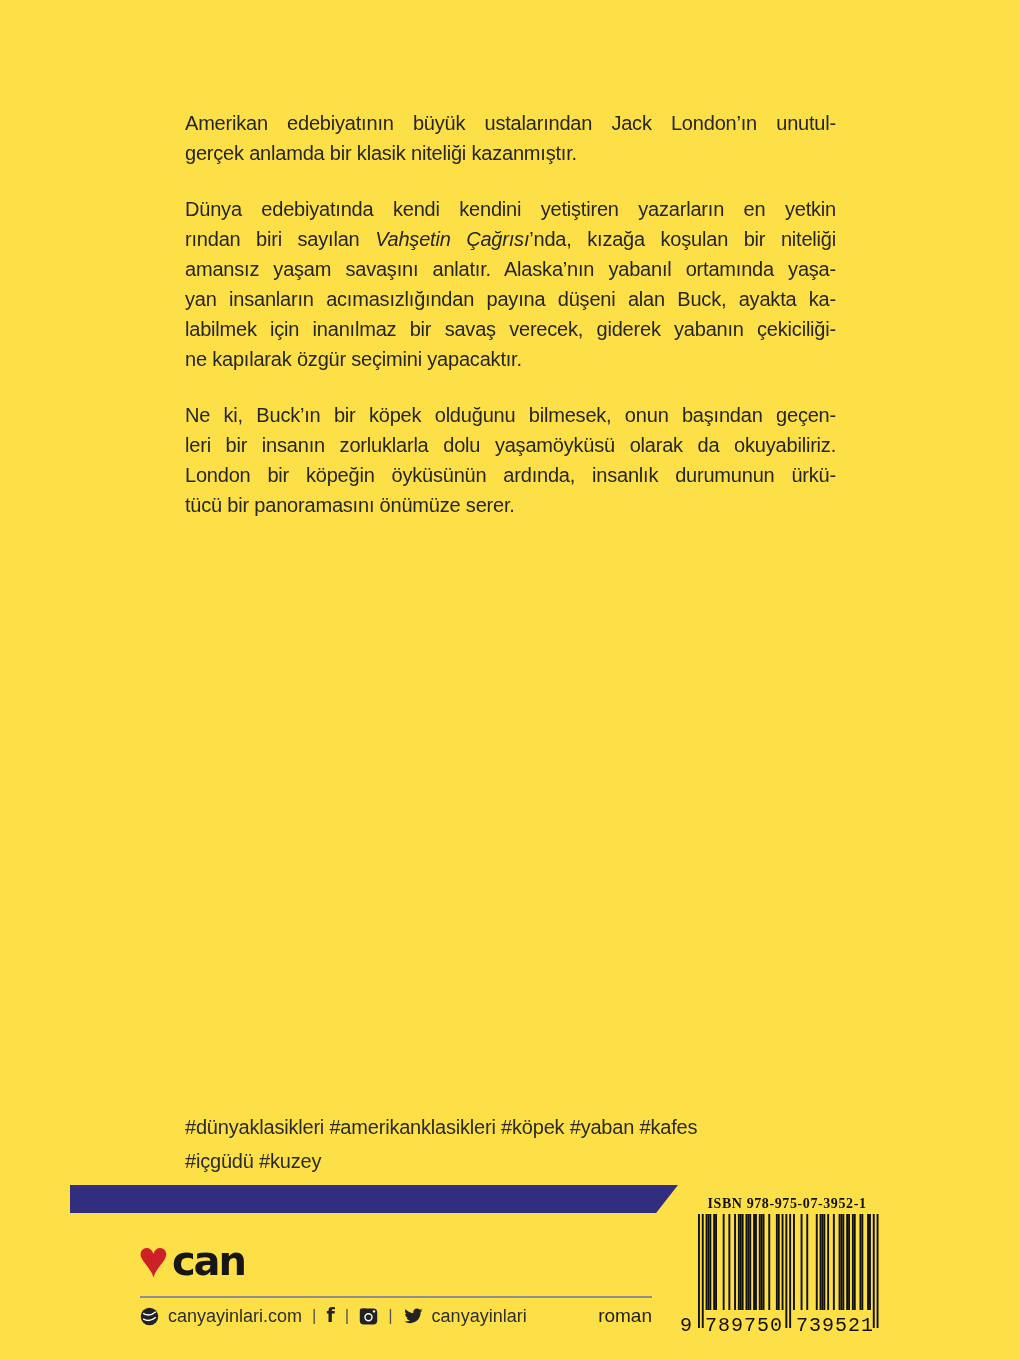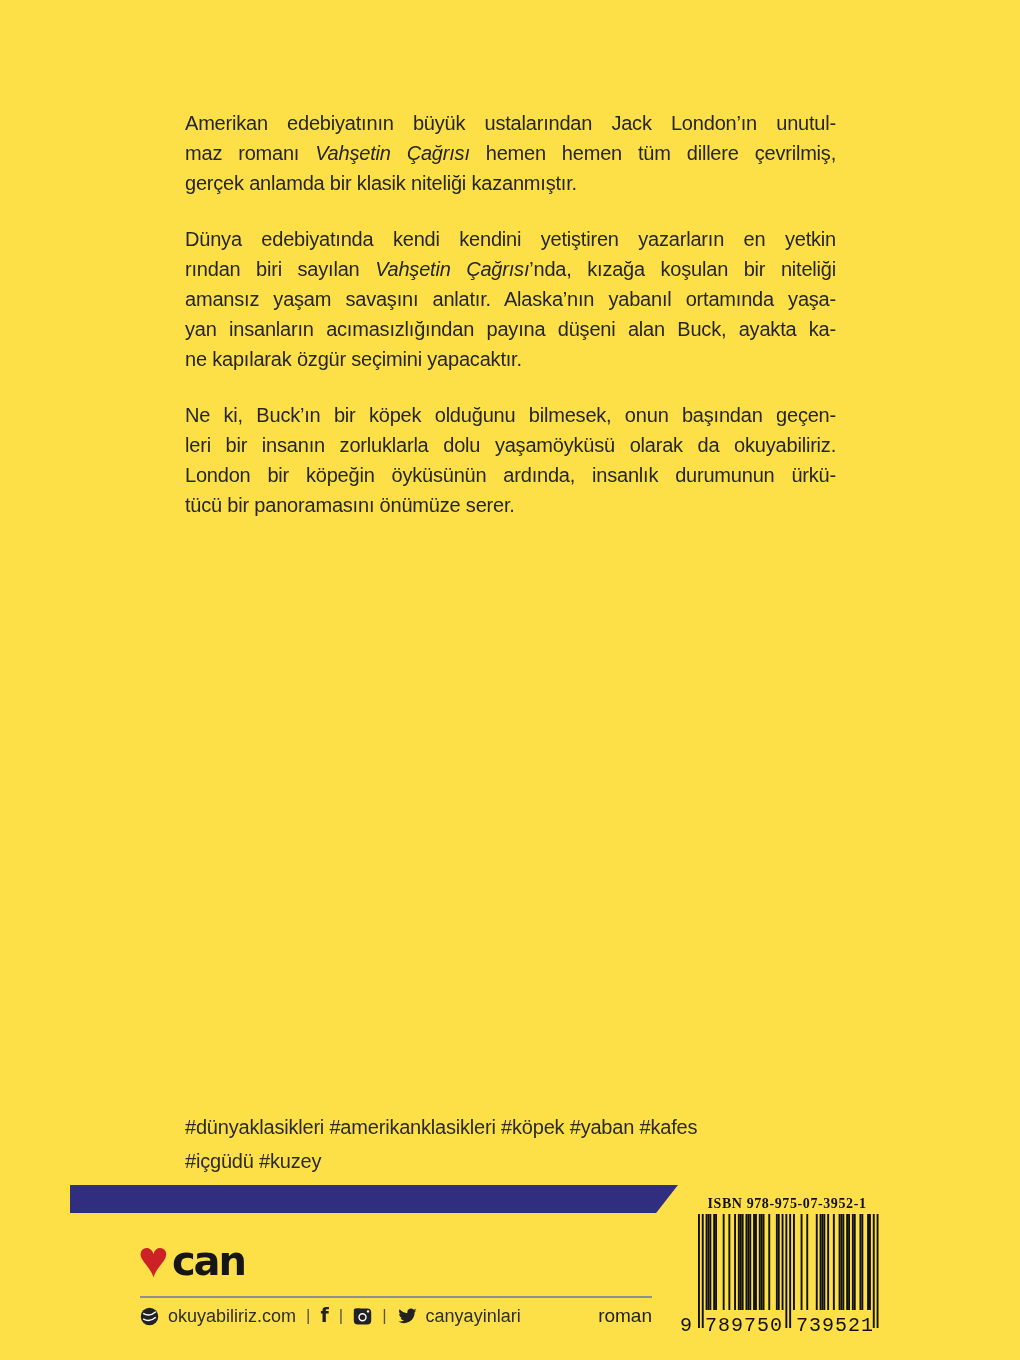--- a/index.html
+++ b/index.html
@@ -52,28 +52,28 @@
   .bc-g2{left:151px;transform:translateX(-50%);}
 </style>
 </head>
 <body>
 
 <div class="page">
 
   <div class="body-text" style="color: rgb(38, 38, 38);">
       <div class="para">
         <div class="line just"><span>Amerikan edebiyatının büyük ustalarından Jack London’ın unutul-</span></div>
-        <div class="line just"><span>maz romanı </span><em>Vahşetin Çağrısı</em><span> hemen hemen tüm dillere çevrilmiş,</span></div>
         <div class="line"><span>gerçek anlamda bir klasik niteliği kazanmıştır.</span></div>
       </div>
       <div class="para">
         <div class="line just"><span>Dünya edebiyatında kendi kendini yetiştiren yazarların en yetkin</span></div>
         <div class="line just"><span>rından biri sayılan </span><em>Vahşetin Çağrısı</em><span>’nda, kızağa koşulan bir niteliği</span></div>
         <div class="line just"><span>amansız yaşam savaşını anlatır. Alaska’nın yabanıl ortamında yaşa-</span></div>
         <div class="line just"><span>yan insanların acımasızlığından payına düşeni alan Buck, ayakta ka-</span></div>
+        <div class="line just"><span>labilmek için inanılmaz bir savaş verecek, giderek yabanın çekiciliği-</span></div>
         <div class="line"><span>ne kapılarak özgür seçimini yapacaktır.</span></div>
       </div>
       <div class="para">
         <div class="line just"><span>Ne ki, Buck’ın bir köpek olduğunu bilmesek, onun başından geçen-</span></div>
         <div class="line just"><span>leri bir insanın zorluklarla dolu yaşamöyküsü olarak da okuyabiliriz.</span></div>
         <div class="line just"><span>London bir köpeğin öyküsünün ardında, insanlık durumunun ürkü-</span></div>
         <div class="line"><span>tücü bir panoramasını önümüze serer.</span></div>
       </div>
     </div>
 
@@ -91,21 +91,21 @@
 
   <div class="logo-divider"></div>
 
   <div class="footer">
     <span class="fgroup">
       <svg class="icon-svg" width="19" height="19" viewBox="0 0 24 24">
         <circle cx="12" cy="12" r="11" fill="#222"></circle>
         <path d="M4 8 Q12 13 20 6" fill="none" stroke="#fff" stroke-width="1.8"></path>
         <path d="M4 15 Q12 20 20 13" fill="none" stroke="#fff" stroke-width="1.8"></path>
       </svg>
-      <span>okuyabiliriz.com</span>
+      <span>canyayinlari.com</span>
       <span class="sep">|</span>
       <span class="fb">f</span>
       <span class="sep">|</span>
       <svg class="icon-svg" width="19" height="19" viewBox="0 0 24 24">
         <rect x="1" y="2" width="22" height="20" rx="5" fill="#222"></rect>
         <circle cx="12" cy="13" r="4.4" fill="none" stroke="#fff" stroke-width="1.8"></circle>
         <circle cx="19" cy="5.6" r="1.5" fill="#fff"></circle>
         <rect x="1" y="2" width="9" height="5" rx="2" fill="#222"></rect>
       </svg>
       <span class="sep">|</span>

